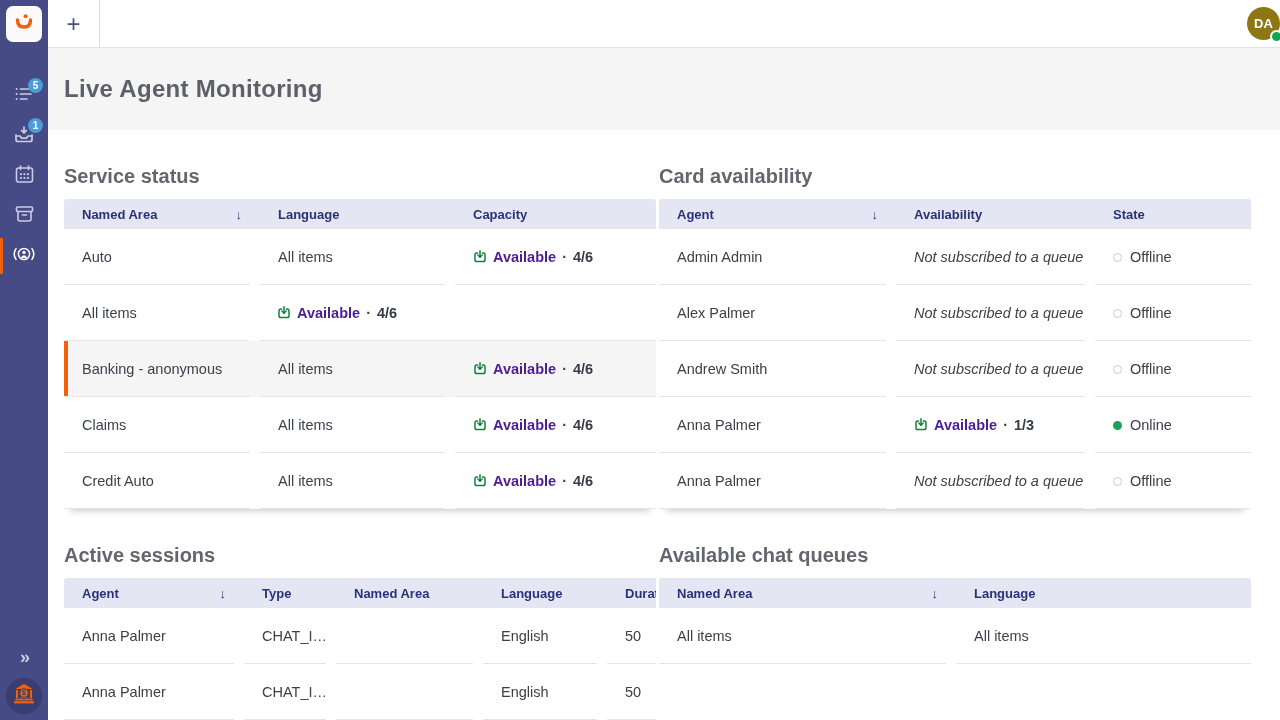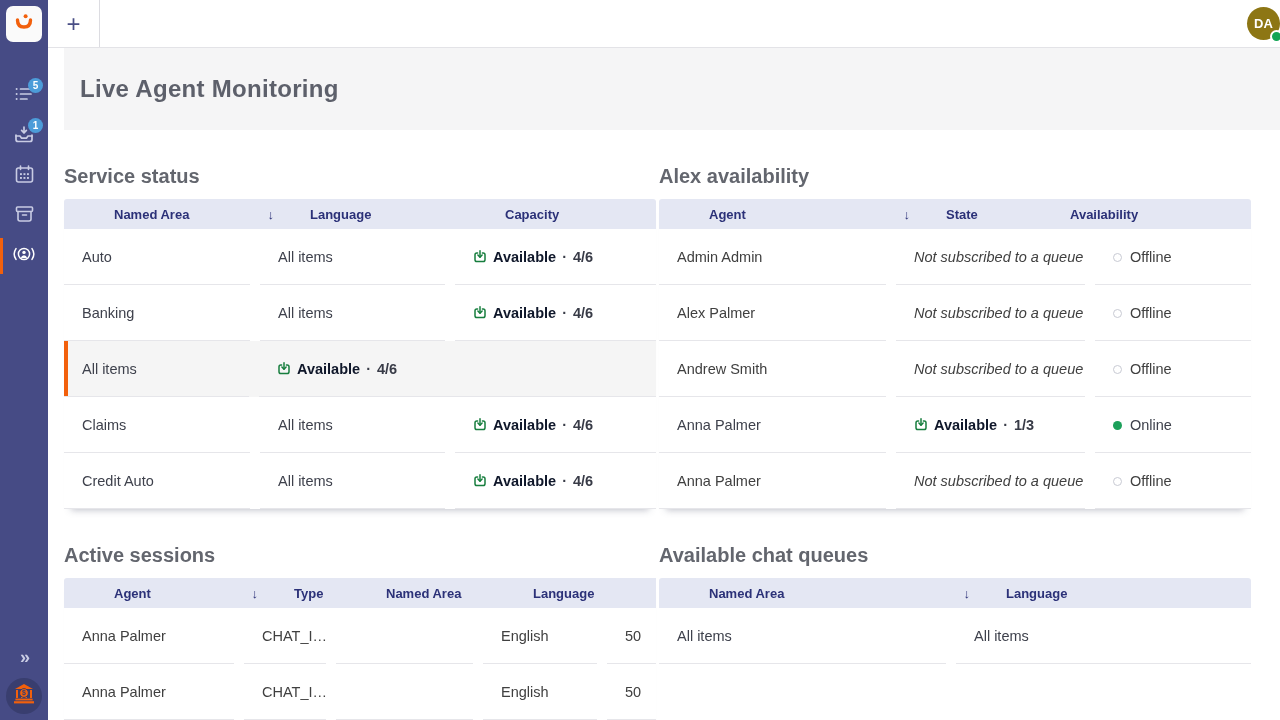--- a/index.html
+++ b/index.html
@@ -15,53 +15,53 @@
   .collapse-btn { position:absolute; bottom:52px; left:0; width:48px; text-align:center; color:#C9CCE4; font-size:18px; font-weight:700; cursor:pointer; letter-spacing:-2px; }
   .bank-btn { position:absolute; bottom:6px; left:6px; width:36px; height:36px; border-radius:50%; background:#393E6F; display:flex; align-items:center; justify-content:center; cursor:pointer; }
 
   
   .topbar { position:fixed; left:48px; top:0; right:0; height:48px; background:#fff; border-bottom:1px solid #E3E3E7; display:flex; align-items:center; z-index:10; }
   .newtab-btn { width:52px; height:47px; display:flex; align-items:center; justify-content:center; border-right:1px solid #DCDCE1; color:#494E85; font-size:24px; font-weight:400; cursor:pointer; }
   .avatar { margin-left:auto; position:relative; width:33px; height:33px; border-radius:50%; background:#8D7614; color:#fff; font-weight:700; font-size:13px; display:flex; align-items:center; justify-content:center; cursor:pointer; }
   .presence-dot { position:absolute; right:-3px; bottom:-3px; width:13px; height:13px; border-radius:50%; background:#12A454; border:2px solid #fff; }
 
   
-  .pageband { position:fixed; left:64px; top:48px; right:0; height:82px; background:#F5F5F6; display:flex; align-items:center; padding-left:16px; z-index:5; }
+  .pageband { position:fixed; left:48px; top:48px; right:0; height:82px; background:#F5F5F6; display:flex; align-items:center; padding-left:16px; z-index:5; }
   .pageband h1 { font-size:24px; color:#5D606B; font-weight:700; letter-spacing:.3px; }
 
   
   .main { position:absolute; left:48px; top:130px; right:0; bottom:0; background:#fff; padding:0 16px; display:grid; grid-template-columns:592px 592px; column-gap:3px; align-content:start; }
   .col { width:592px; }
   .section-title { font-size:20px; font-weight:700; color:#63666E; margin:34px 0 11px 0; line-height:24px; }
   .section-title.second { }
 
   
   .tbl { width:592px; }
   .tbl.shadowed { box-shadow:0 8px 7px -7px rgba(70,75,100,0.35); }
   .tbl.clip { overflow:hidden; }
   .tbl.clip .inner { width:703px; }
-  .thead { display:flex; height:30px; background:#E4E7F3; border-radius:3px 3px 0 0; align-items:center; color:#2B3178; font-size:13px; font-weight:700; cursor:default;padding-left:32px; }
+  .thead { display:flex; height:30px; background:#E4E7F3; border-radius:3px 3px 0 0; align-items:center; color:#2B3178; font-size:13px; font-weight:700; cursor:default; }
   .thead .cell { border:none; }
   .row { display:flex; height:56px; align-items:center; font-size:14.5px; color:#3E414C; position:relative; background:#fff; cursor:pointer; }
   .row.selected { background:#F5F5F5; }
   .row.selected::before { content:''; position:absolute; left:0; top:0; width:4px; height:100%; background:#F2600C; }
   .row.muted { color:#404040; }
   .cell { padding-left:18px; position:relative; height:100%; display:flex; align-items:center; overflow:hidden; white-space:nowrap; }
   .row .cell::after { content:''; position:absolute; height:1px; left:0; right:10px; bottom:0; background:#E6E6EA; }
   .row .cell:last-child::after { right:0; }
   .sort-arrow { margin-left:auto; padding-right:18px; font-weight:700; font-size:13px; }
 
   
   .t-service  .c1{flex:0 0 196px;} .t-service  .c2{flex:0 0 195px;} .t-service  .c3{flex:1;}
   .t-avail    .c1{flex:0 0 237px;} .t-avail    .c2{flex:0 0 199px;} .t-avail    .c3{flex:1;}
   .t-sessions .c1{flex:0 0 180px;} .t-sessions .c2{flex:0 0 92px;} .t-sessions .c3{flex:0 0 147px;} .t-sessions .c4{flex:0 0 124px;} .t-sessions .c5{flex:1;}
   .t-queues   .c1{flex:0 0 297px;} .t-queues   .c2{flex:1;}
 
   .cap { display:flex; align-items:center; gap:6px; }
-  .cap .avail { color:#0f172a; font-weight:700; }
+  .cap .avail { color:#4c1d95; font-weight:700; }
   .cap .sep, .cap .ratio { color:#383B47; font-weight:700; }
   .naq { font-style:italic; }
   .state { display:flex; align-items:center; gap:8px;text-align:center; }
   .dot-on  { width:9px; height:9px; border-radius:50%; background:#1CA05A; flex:0 0 9px; }
   .dot-off { width:9px; height:9px; border-radius:50%; border:1.5px solid #C8CAD3; flex:0 0 9px; }
 </style>
 </head>
 <body>
 
 <div class="sidebar">
@@ -202,36 +202,36 @@
                 <path d="M7 0.8 V7"></path>
                 <path d="M4.9 5 L7 7.2 L9.1 5"></path>
               </svg>
             <span class="avail">Available</span>
             <span class="sep">·</span>
             <span class="ratio">4/6</span>
           </span>
         </div>
       </div>
       <div class="row">
-        <div class="cell c1">Banking</div>
         <div class="cell c2">All items</div>
         <div class="cell c3">
           <span class="cap">
             <svg width="14" height="14" viewBox="0 0 14 14" fill="none" stroke="#177E3E" stroke-width="1.5" stroke-linecap="round" stroke-linejoin="round">
                 <path d="M4.6 3 H3.8 Q2 3 2 4.8 V9.7 Q2 11.5 3.8 11.5 H10.2 Q12 11.5 12 9.7 V4.8 Q12 3 10.2 3 H9.4"></path>
                 <path d="M7 0.8 V7"></path>
                 <path d="M4.9 5 L7 7.2 L9.1 5"></path>
               </svg>
             <span class="avail">Available</span>
             <span class="sep">·</span>
             <span class="ratio">4/6</span>
           </span>
         </div>
       </div>
       <div class="row selected">
+        <div class="cell c1">Banking - anonymous</div>
         <div class="cell c2">All items</div>
         <div class="cell c3">
           <span class="cap">
             <svg width="14" height="14" viewBox="0 0 14 14" fill="none" stroke="#177E3E" stroke-width="1.5" stroke-linecap="round" stroke-linejoin="round">
                 <path d="M4.6 3 H3.8 Q2 3 2 4.8 V9.7 Q2 11.5 3.8 11.5 H10.2 Q12 11.5 12 9.7 V4.8 Q12 3 10.2 3 H9.4"></path>
                 <path d="M7 0.8 V7"></path>
                 <path d="M4.9 5 L7 7.2 L9.1 5"></path>
               </svg>
             <span class="avail">Available</span>
             <span class="sep">·</span>
@@ -307,32 +307,32 @@
           <div class="cell c3"></div>
           <div class="cell c4">English</div>
           <div class="cell c5">50</div>
         </div>
       </div>
     </div>
   </div>
 
   <div class="col">
 
-    <div class="section-title">Alex availability</div>
+    <div class="section-title">Card availability</div>
     <div class="tbl t-avail shadowed">
       <div class="thead">
         <div class="cell c1">
           <span>Agent</span>
           <span class="sort-arrow">↓</span>
         </div>
-        <div class="cell c3">
-            <span>State</span>
-          </div>
         <div class="cell c2">
             <span>Availability</span>
+          </div>
+        <div class="cell c3">
+            <span>State</span>
           </div>
       </div>
 
       <div class="row muted">
         <div class="cell c1">Admin Admin</div>
         <div class="cell c2 naq">Not subscribed to a queue</div>
         <div class="cell c3">
           <span class="state">
               <span class="dot-off"></span>
               <span>Offline</span>

